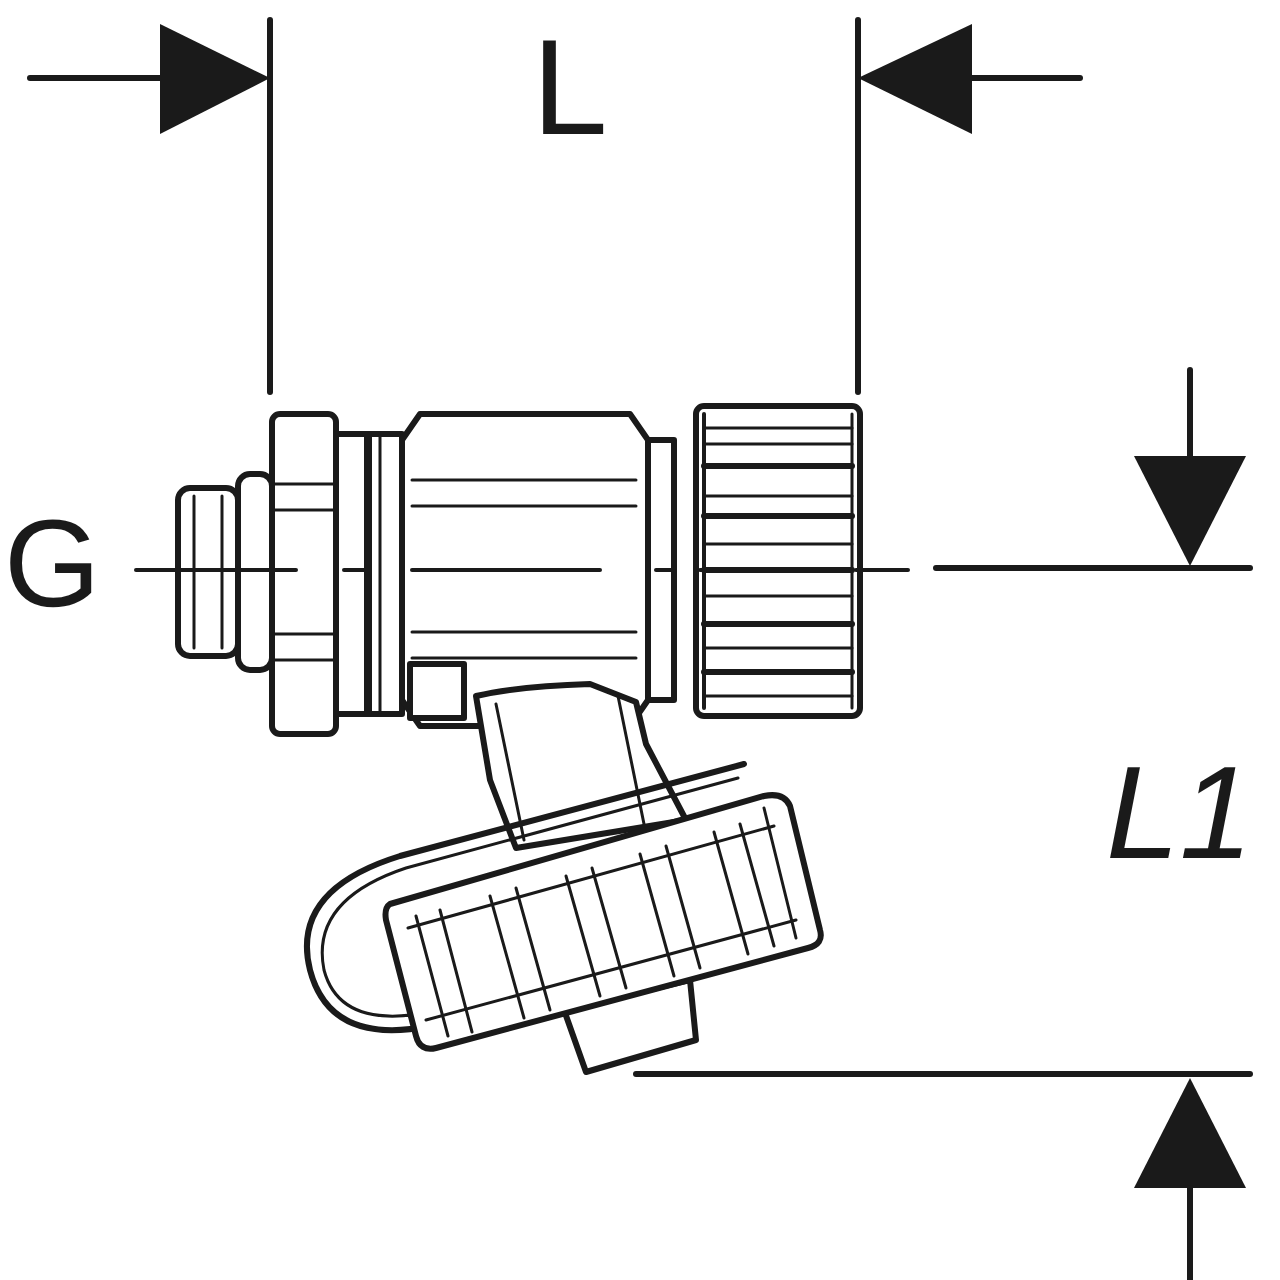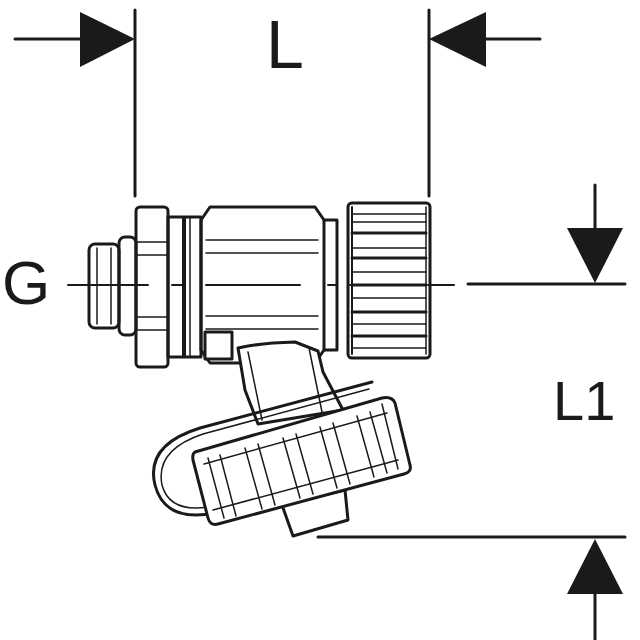--- a/index.html
+++ b/index.html
@@ -7,21 +7,21 @@
   svg { position: absolute; left: 0; top: 0; }
   .label {
     position: absolute;
     font-family: "Liberation Sans", sans-serif;
     color: #1a1a1a;
     line-height: 1;
     font-weight: normal;
   }
   .label-L { left: 266px; top: 10px; font-size: 68px; }
   .label-G { left: 2px; top: 252px; font-size: 62px; }
-  .label-L1 { left: 553px; top: 373px; font-size: 56px; }
+  .label-L1 { left: 553px; top: 373px; font-size: 66px; font-style: italic; }
 </style>
 </head>
 <body>
 
 <div class="canvas">
   <svg width="640" height="640" viewBox="0 0 640 640" fill="none" stroke="#1a1a1a" stroke-linejoin="round" stroke-linecap="round">
 
     <g>
       <line x1="135" y1="10" x2="135" y2="196" stroke-width="3"></line>
       <line x1="429" y1="10" x2="429" y2="196" stroke-width="3"></line>

